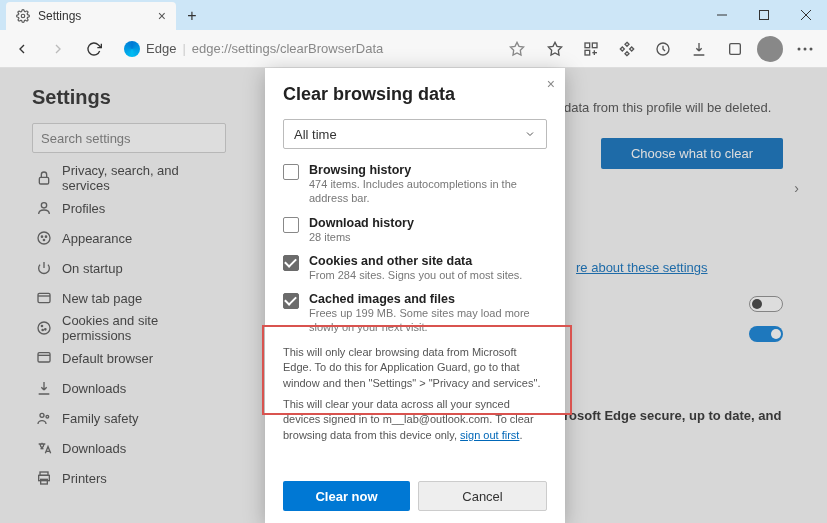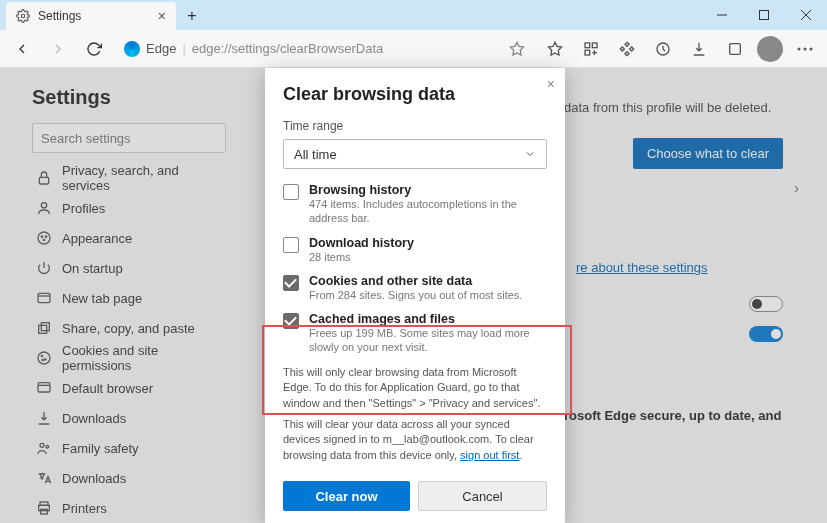--- a/index.html
+++ b/index.html
@@ -36,21 +36,21 @@
 .settings-title { font-size: 20px; font-weight: 600; color: #222; margin-bottom: 14px; }
 .search-box { display: flex; align-items: center; border: 1px solid #ccc; background: #fff; border-radius: 2px; height: 30px; padding: 0 8px; margin-bottom: 10px; }
 .search-box input { border: none; outline: none; flex: 1; font-size: 13px; background: transparent; }
 .nav-list { display: flex; flex-direction: column; }
 .nav-item { display: flex; align-items: center; gap: 10px; height: 30px; font-size: 13px; color: #333; cursor: pointer; padding: 0 4px; }
 .nav-icon { width: 16px; height: 16px; color: #555; display: flex; align-items: center; justify-content: center; flex-shrink: 0; }
 
 
 .main { position: absolute; left: 242px; right: 0; top: 0; bottom: 0; padding: 28px 28px 0 32px; overflow: hidden; }
 .info-text { font-size: 13px; color: #444; }
-.choose-btn { position: absolute; right: 44px; top: 70px; background: #0067b8; color: #fff; border: none; padding: 8px 14px; font-size: 13px; cursor: pointer; border-radius: 2px; }
+.choose-btn { position: absolute; right: 44px; top: 70px; background: #0067b8; color: #fff; border: none; padding: 8px 30px; font-size: 13px; cursor: pointer; border-radius: 2px; }
 .chev { position: absolute; right: 28px; top: 112px; color: #666; font-size: 14px; }
 .link1 { position: absolute; left: 334px; top: 192px; color: #0067b8; font-size: 13px; text-decoration: underline; }
 .toggle { position: absolute; right: 44px; width: 34px; height: 16px; border-radius: 10px; }
 .tog-off { top: 228px; background: #fff; border: 1px solid #888; }
 .tog-off::after { content: ""; position: absolute; width: 10px; height: 10px; background: #333; border-radius: 50%; left: 2px; top: 2px; }
 .tog-on { top: 258px; background: #0078d4; }
 .tog-on::after { content: ""; position: absolute; width: 10px; height: 10px; background: #fff; border-radius: 50%; right: 2px; top: 3px; }
 .secure-text { position: absolute; left: 322px; top: 340px; font-size: 13px; font-weight:600; color: #222; width: 260px; }
 
 
@@ -241,29 +241,20 @@
             <svg width="16" height="16" viewBox="0 0 24 24" fill="none" stroke="#555" stroke-width="2">
               <rect x="3" y="5" width="18" height="14" rx="2"></rect>
               <line x1="3" y1="9" x2="21" y2="9"></line>
             </svg>
           </span>
           <span>New tab page</span>
         </div>
         <div class="nav-item">
           <span class="nav-icon">
             <svg width="16" height="16" viewBox="0 0 24 24" fill="none" stroke="#555" stroke-width="2">
-              <rect x="4" y="8" width="12" height="12"></rect>
-              <rect x="8" y="4" width="12" height="12"></rect>
-            </svg>
-          </span>
-          <span>Share, copy, and paste</span>
-        </div>
-        <div class="nav-item">
-          <span class="nav-icon">
-            <svg width="16" height="16" viewBox="0 0 24 24" fill="none" stroke="#555" stroke-width="2">
               <circle cx="12" cy="12" r="9"></circle>
               <circle cx="9" cy="9" r="1" fill="#555"></circle>
               <circle cx="14" cy="14" r="1" fill="#555"></circle>
               <circle cx="10" cy="15" r="1" fill="#555"></circle>
             </svg>
           </span>
           <span>Cookies and site permissions</span>
         </div>
         <div class="nav-item">
           <span class="nav-icon">
@@ -322,21 +313,20 @@
     <div class="toggle tog-on"></div>
     <div class="secure-text">rosoft Edge secure, up to date, and</div>
   </div>
 </div>
 
 <div class="overlay"></div>
 
 <div class="dialog">
   <div class="dlg-close">×</div>
   <div class="dlg-title">Clear browsing data</div>
-  <div class="dlg-label">Time range</div>
   <div class="dropdown">
     <span>All time</span>
     <span>
         <svg width="12" height="12" viewBox="0 0 24 24" fill="none" stroke="#555" stroke-width="2">
           <polyline points="6 9 12 15 18 9"></polyline>
         </svg>
       </span>
   </div>
   <div class="scroll-area">
 

